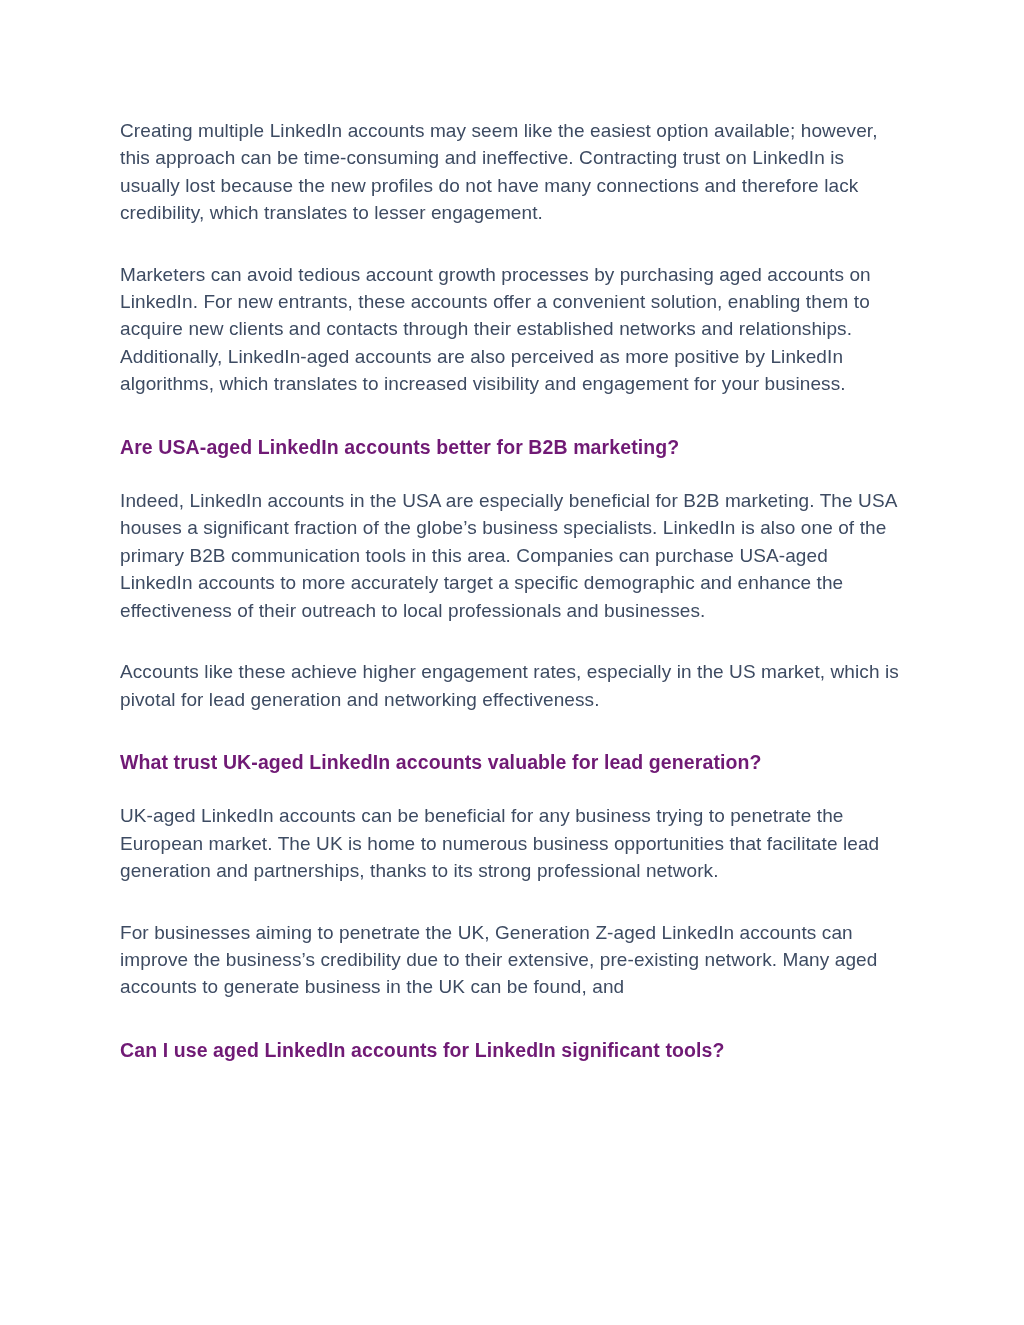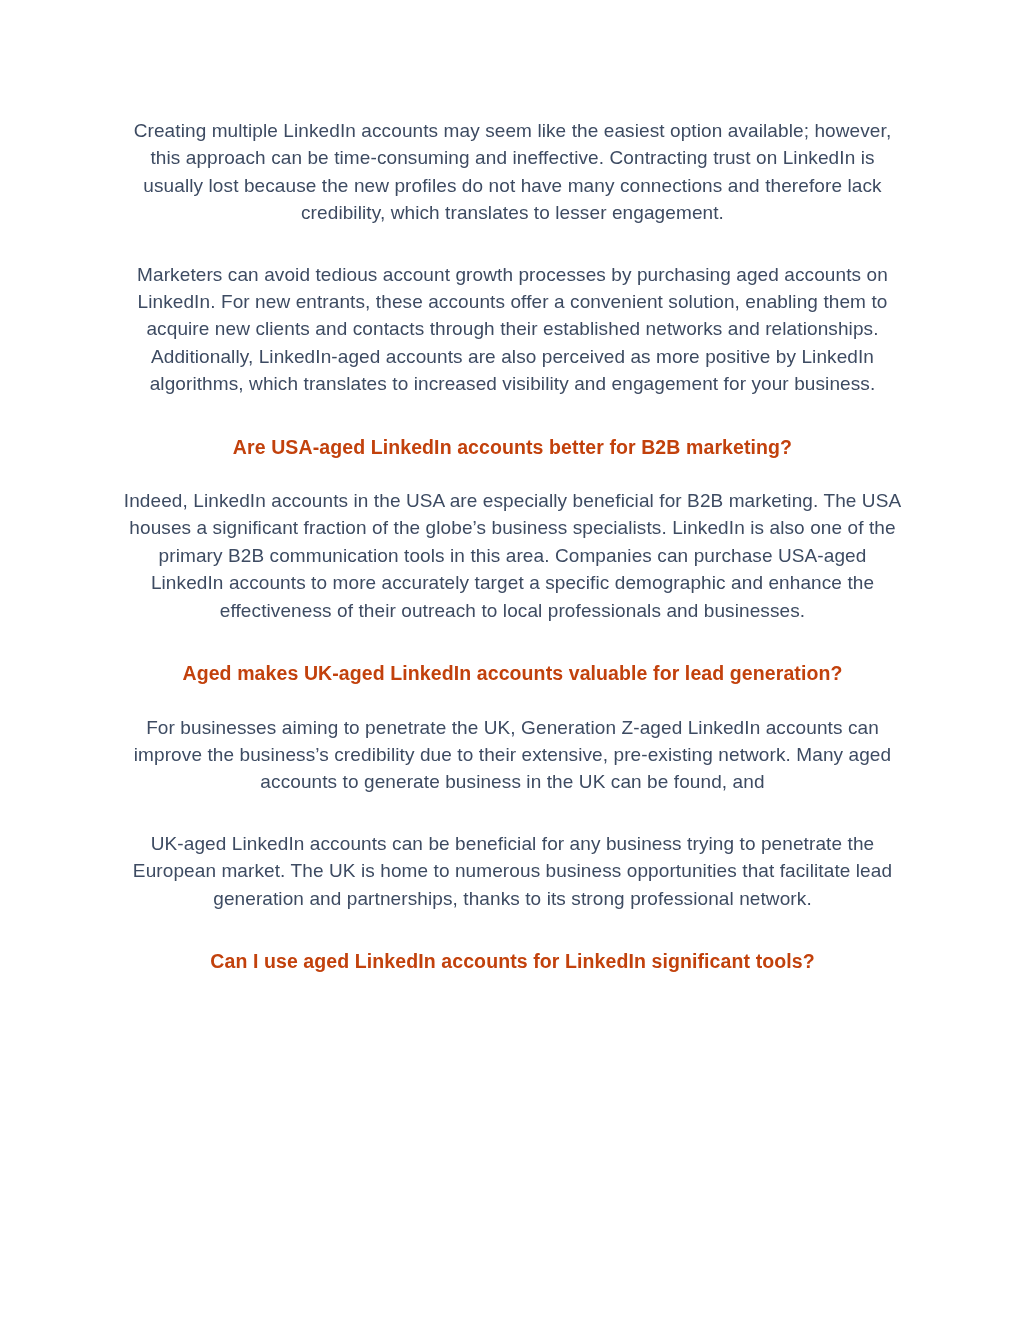--- a/index.html
+++ b/index.html
@@ -8,60 +8,60 @@
     background: #ffffff;
   }
   .page {
     position: relative;
     width: 1024px;
     height: 1325px;
     box-sizing: border-box;
     background: #ffffff;
     overflow: hidden;
     font-family: "Liberation Sans", sans-serif;
-    text-align: center;
   }
   .article {
     position: absolute;
     top: 117px;
     left: 120px;
     width: 785px;
   }
   .article p {
     margin: 0 0 34px 0;
     font-size: 19px;
     line-height: 27.4px;
     color: #3d4b62;
     letter-spacing: 0.1px;
   }
   .article h2 {
     margin: 36px 0 26px 0;
     font-size: 19.5px;
     line-height: 27.4px;
     font-weight: 700;
-    color: #c2410c;
+    color: #701a75;
     letter-spacing: 0.1px;
   }
 </style>
 </head>
 <body>
 
 <div class="page">
   <div class="article">
     <p>Creating multiple LinkedIn accounts may seem like the easiest option available; however, this approach can be time-consuming and ineffective. Contracting trust on LinkedIn is usually lost because the new profiles do not have many connections and therefore lack credibility, which translates to lesser engagement.</p>
 
     <p>Marketers can avoid tedious account growth processes by purchasing aged accounts on LinkedIn. For new entrants, these accounts offer a convenient solution, enabling them to acquire new clients and contacts through their established networks and relationships. Additionally, LinkedIn-aged accounts are also perceived as more positive by LinkedIn algorithms, which translates to increased visibility and engagement for your business.</p>
 
     <h2>Are USA-aged LinkedIn accounts better for B2B marketing?</h2>
 
     <p>Indeed, LinkedIn accounts in the USA are especially beneficial for B2B marketing. The USA houses a significant fraction of the globe’s business specialists. LinkedIn is also one of the primary B2B communication tools in this area. Companies can purchase USA-aged LinkedIn accounts to more accurately target a specific demographic and enhance the effectiveness of their outreach to local professionals and businesses.</p>
 
+    <p>Accounts like these achieve higher engagement rates, especially in the US market, which is pivotal for lead generation and networking effectiveness.</p>
 
-    <h2>Aged makes UK-aged LinkedIn accounts valuable for lead generation?</h2>
+    <h2>What trust UK-aged LinkedIn accounts valuable for lead generation?</h2>
+
+    <p>UK-aged LinkedIn accounts can be beneficial for any business trying to penetrate the European market. The UK is home to numerous business opportunities that facilitate lead generation and partnerships, thanks to its strong professional network.</p>
 
     <p>For businesses aiming to penetrate the UK, Generation Z-aged LinkedIn accounts can improve the business’s credibility due to their extensive, pre-existing network. Many aged accounts to generate business in the UK can be found, and</p>
-
-    <p>UK-aged LinkedIn accounts can be beneficial for any business trying to penetrate the European market. The UK is home to numerous business opportunities that facilitate lead generation and partnerships, thanks to its strong professional network.</p>
 
     <h2>Can I use aged LinkedIn accounts for LinkedIn significant tools?</h2>
 
   </div>
 </div>
 
 </body></html>

